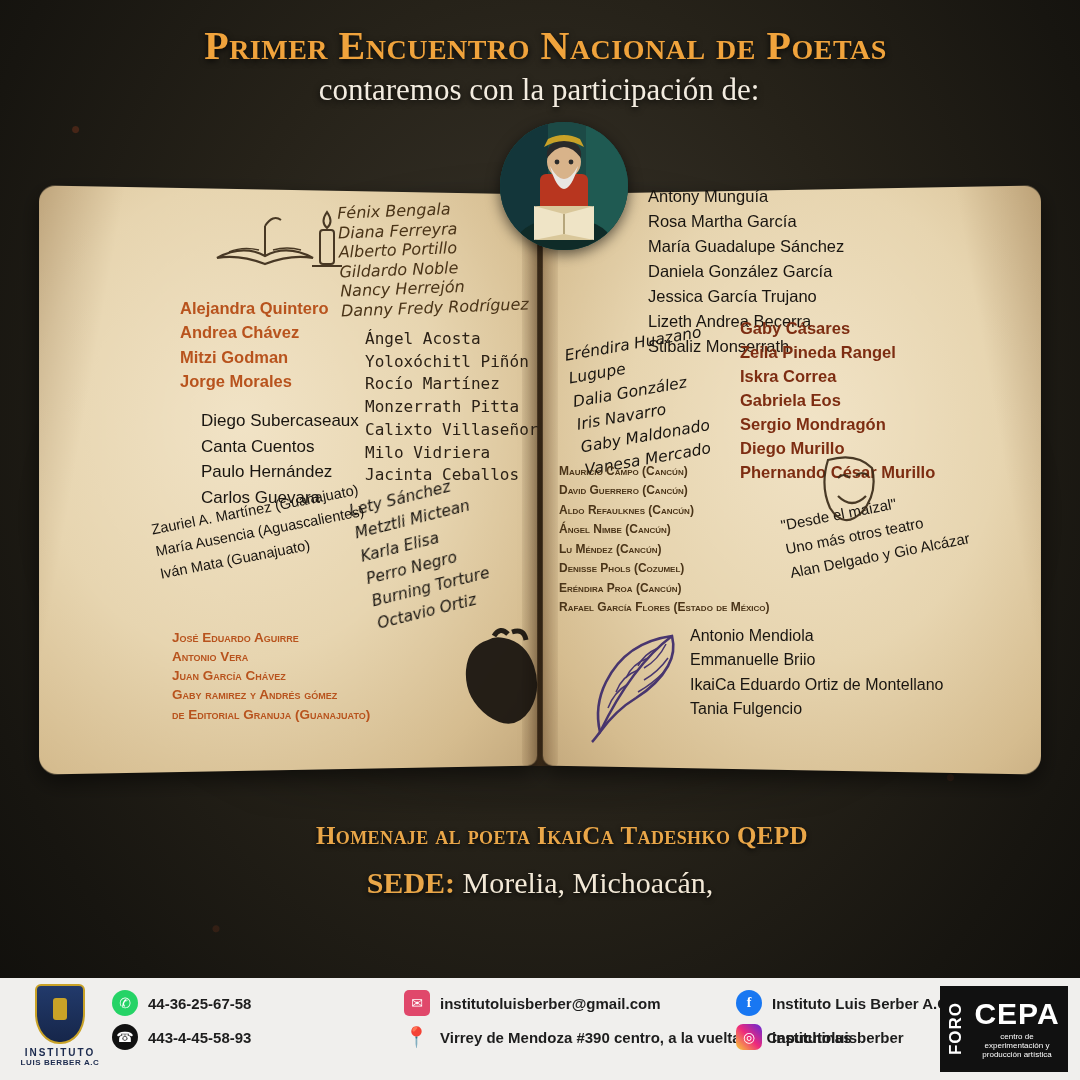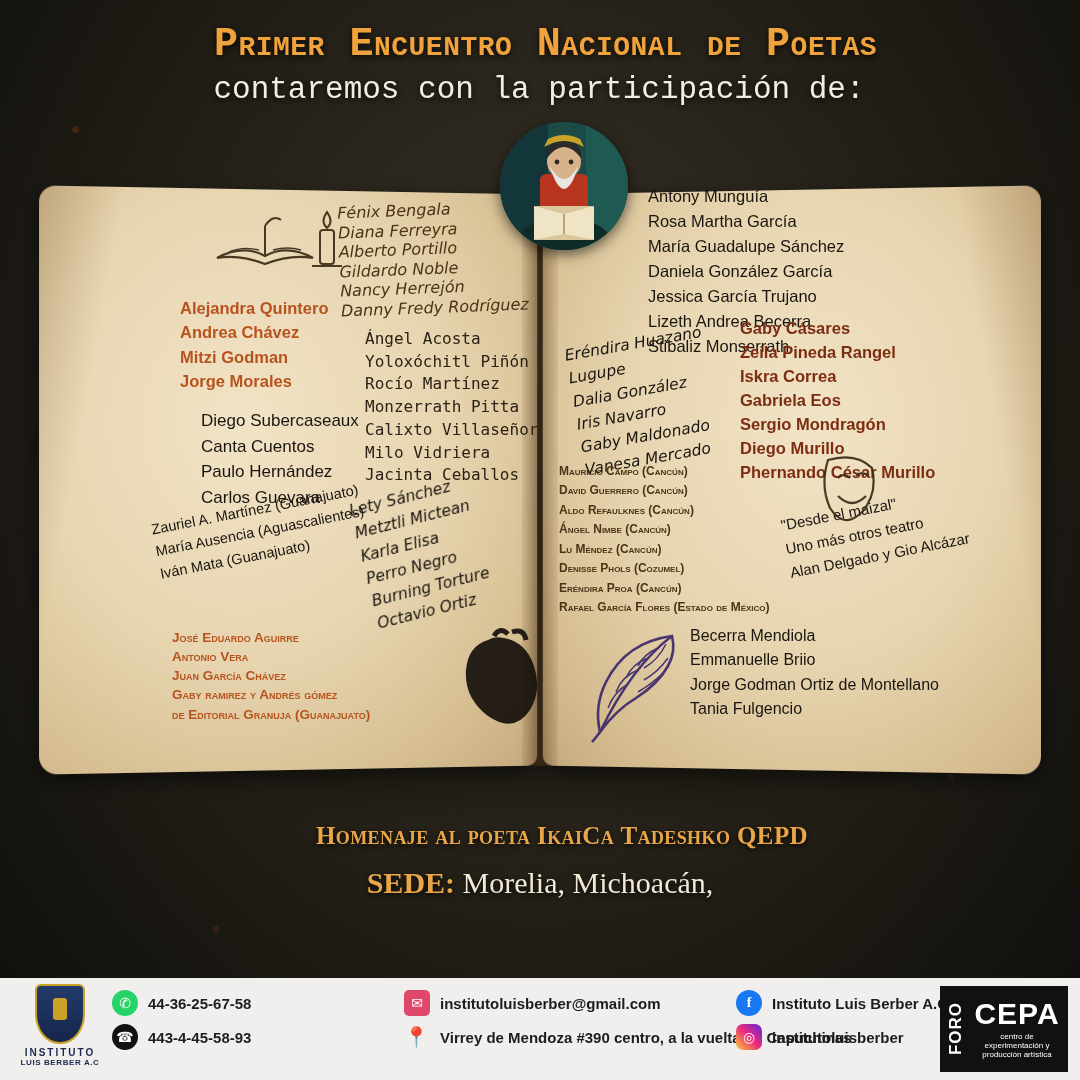--- a/index.html
+++ b/index.html
@@ -101,21 +101,21 @@
     overflow:hidden;
     background:
       radial-gradient(circle at 50% 30%, #2a6a64 0%, #1e4e4a 40%, #10302c 100%);
     box-shadow:0 4px 14px rgba(0,0,0,.6);
     z-index:6;
   }
   .med-fig{position:absolute;left:0;top:0;width:128px;height:128px;}
 
   
   .blk{position:absolute;line-height:1.22;}
-  .serif{font-family:Liberation Mono, monospace;padding-left:11px;}
+  .serif{font-family:Liberation Serif, serif;padding-left:11px;}
   .mono{font-family:"DejaVu Sans Mono", monospace;}
   .hand{font-family:"DejaVu Sans", sans-serif;font-style:italic;}
   .b{font-weight:bold;}
 
   .c-orange{color:#b8531d;}
   .c-dark{color:#2b2116;}
   .c-brown{color:#4a3418;}
   .c-maroon{color:#7d2d12;}
   .c-black{color:#191510;}
 
@@ -331,23 +331,23 @@
       <div class="c-brown">Rafael García Flores (Estado de México)</div>
     </div>
 
     <div class="blk" style="left:770px;top:346px;font-size:15px;line-height:1.6;transform:rotate(-11deg);">
       <div class="c-black">"Desde el maizal"</div>
       <div class="c-black">Uno más otros teatro</div>
       <div class="c-black">Alan Delgado y Gio Alcázar</div>
     </div>
 
     <div class="blk" style="left:676px;top:474px;font-size:16px;line-height:1.52;">
-      <div class="c-black">Becerra Mendiola</div>
+      <div class="c-black">Antonio Mendiola</div>
       <div class="c-black">Emmanuelle Briio</div>
-      <div class="c-black">Jorge Godman Ortiz de Montellano</div>
+      <div class="c-black">IkaiCa Eduardo Ortiz de Montellano</div>
       <div class="c-black">Tania Fulgencio</div>
     </div>
 
     <svg class="doodle" style="left:800px;top:300px;width:70px;height:74px;" viewBox="0 0 70 74">
       <path d="M14 10 q28 -8 44 8 q6 26 -10 44 q-18 18 -32 -4 q-10 -22 -2 -48Z" fill="none" stroke="#3a2b18" stroke-width="2.2"></path>
       <path d="M24 28 q6 -6 12 0" fill="none" stroke="#3a2b18" stroke-width="2"></path>
       <path d="M42 26 q6 -6 12 0" fill="none" stroke="#3a2b18" stroke-width="2"></path>
       <path d="M24 46 q14 14 28 0" fill="none" stroke="#3a2b18" stroke-width="2.2"></path>
     </svg>
     <svg class="doodle" style="left:566px;top:478px;width:120px;height:116px;" viewBox="0 0 120 116">

